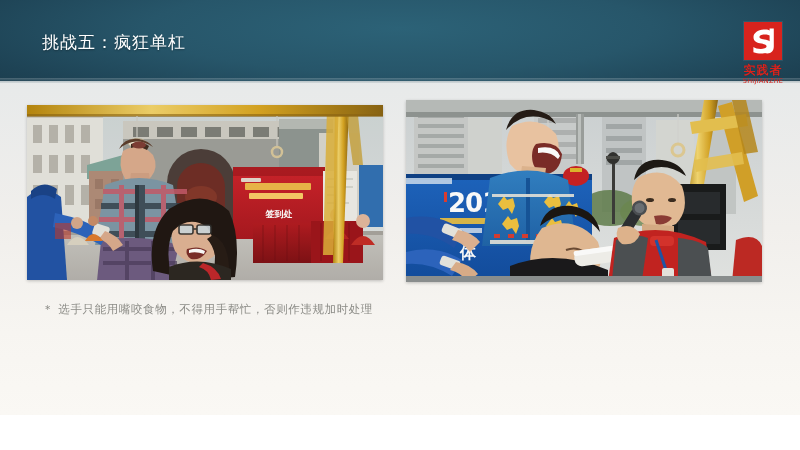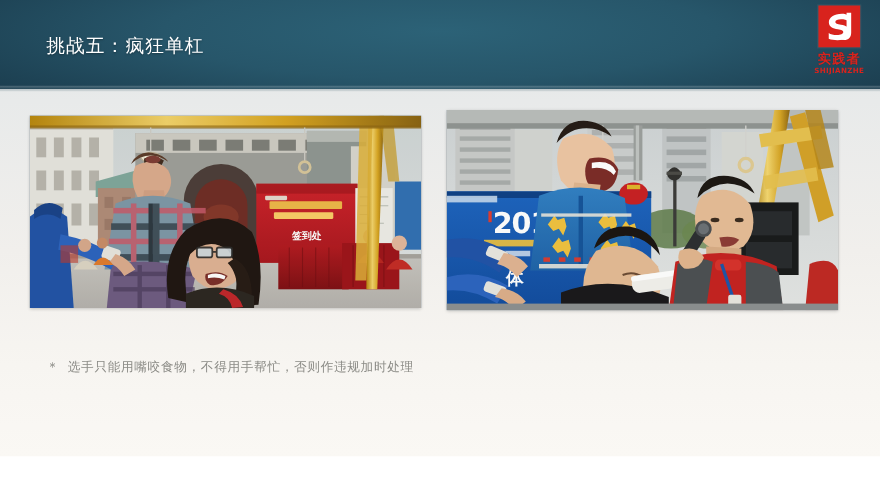--- a/index.html
+++ b/index.html
@@ -49,21 +49,21 @@
     letter-spacing: 1px;
     color: #ffffff;
     white-space: nowrap;
     text-shadow: 0 1px 2px rgba(0,0,0,0.35);
   }
 
   
   #logo {
     position: absolute;
     right: 6px;
-    top: 4px;
+    top: 21px;
     width: 62px;
     height: 74px;
     text-align: center;
   }
   #logo-mark {
     position: relative;
     width: 38px;
     height: 38px;
     margin: 1px auto 0 auto;
     background: #d8231d;
@@ -74,21 +74,21 @@
     margin-top: 3px;
     font-size: 12px;
     font-weight: bold;
     letter-spacing: 1px;
     color: #d8231d;
     line-height: 14px;
     text-shadow: 0 0 1px rgba(0,0,0,0.25);
   }
   #logo-en {
     font-size: 6.5px;
-    font-weight: bold;
+    font-weight: normal;
     letter-spacing: 0.3px;
     color: #d8231d;
     line-height: 8px;
   }
 
   
   .photo {
     position: absolute;
     overflow: hidden;
     background: #9aa3a8;
@@ -105,27 +105,26 @@
     top: 100px;
     width: 356px;
     height: 182px;
   }
   .photo svg { display: block; width: 100%; height: 100%; }
 
   
   #footnote {
     position: absolute;
     left: 42px;
-    top: 326px;
+    top: 300px;
     font-size: 11.5px;
     line-height: 18px;
     letter-spacing: 0.6px;
     color: #8b8b86;
     white-space: nowrap;
-    font-family: Liberation Mono, monospace;
   }
 </style>
 </head>
 <body>
 
 <div id="slide">
 
   <div id="header"></div>
   <div id="header-hairline"></div>
 

